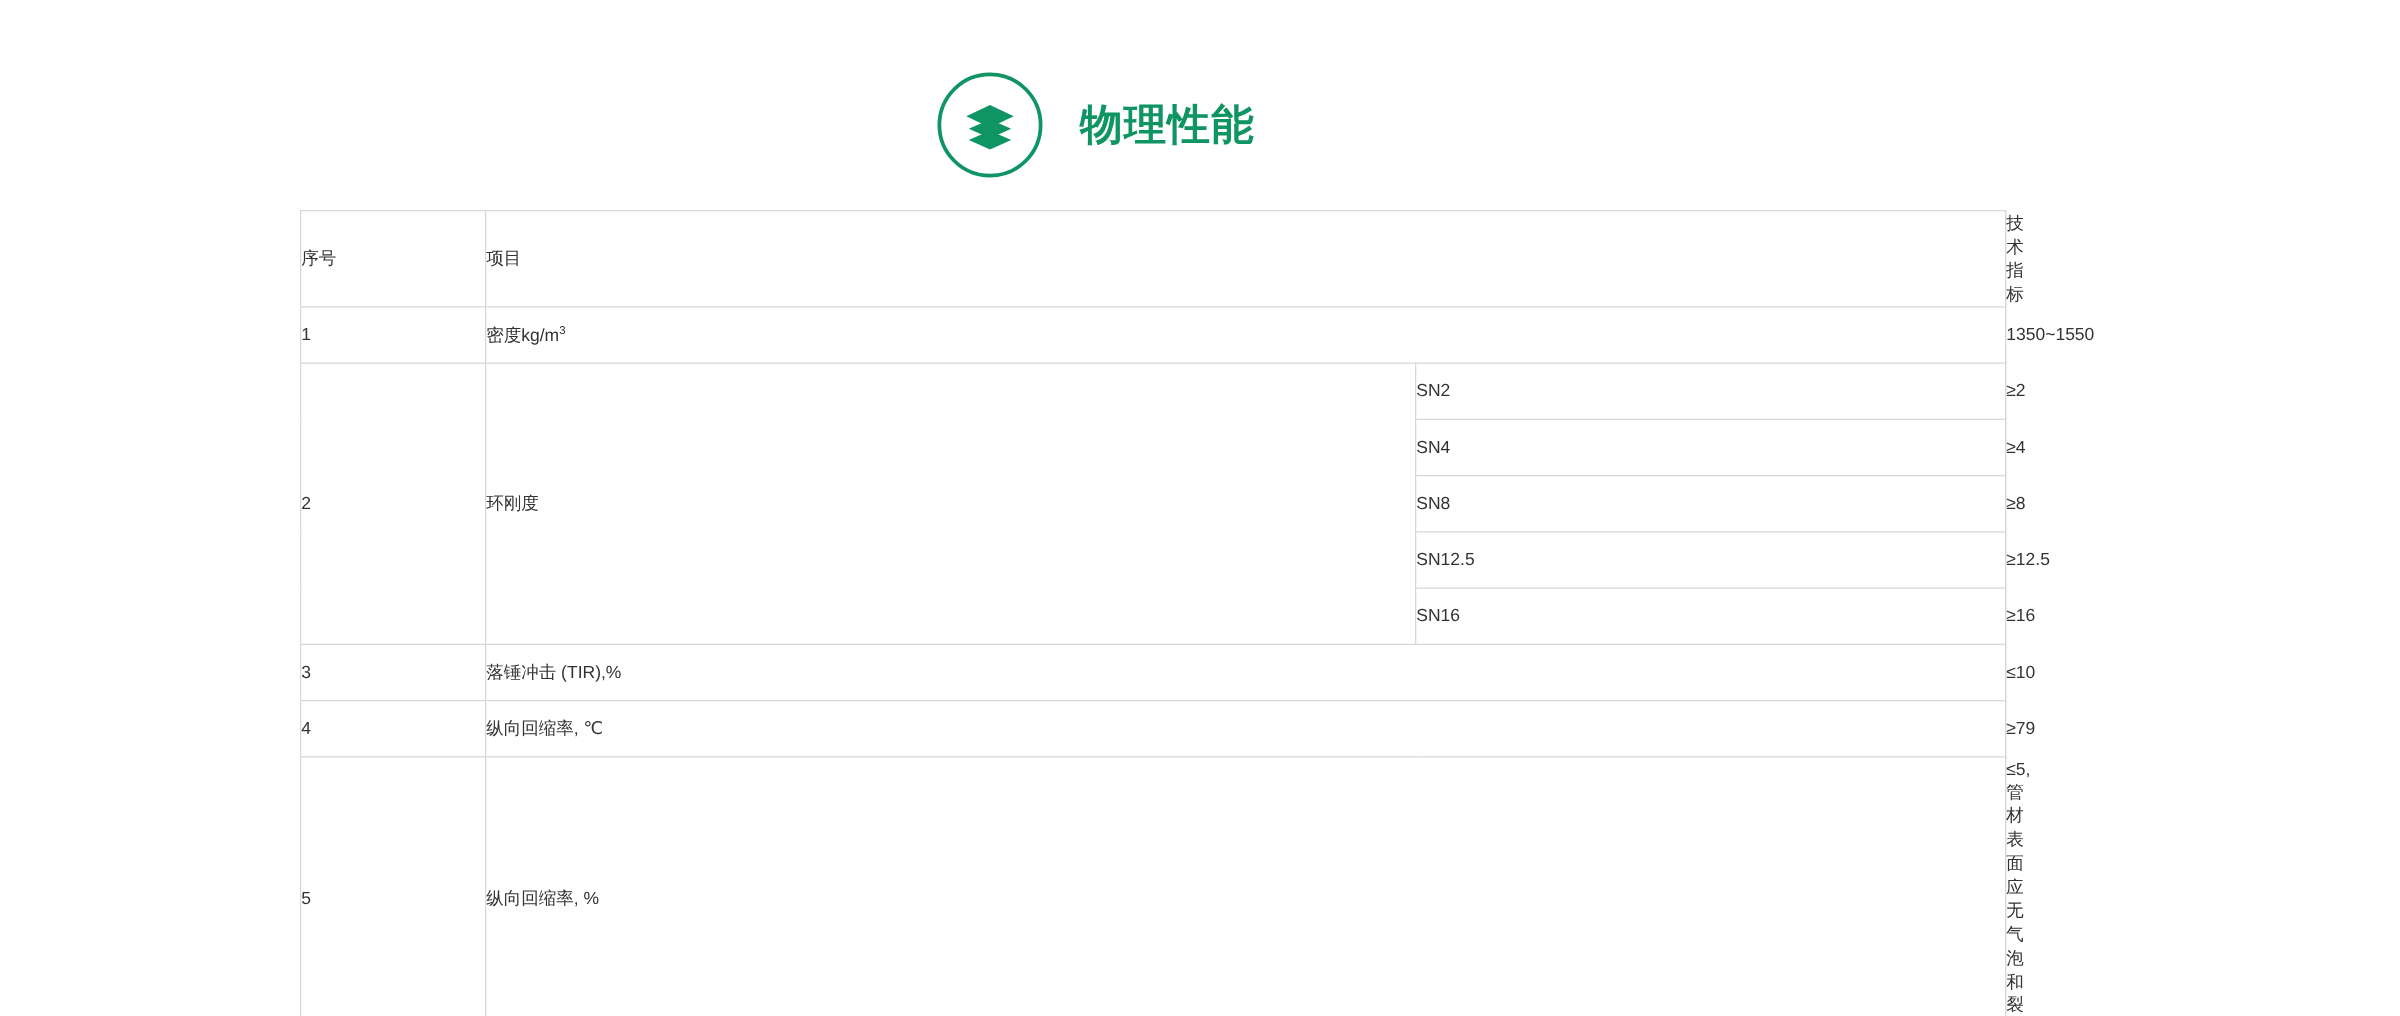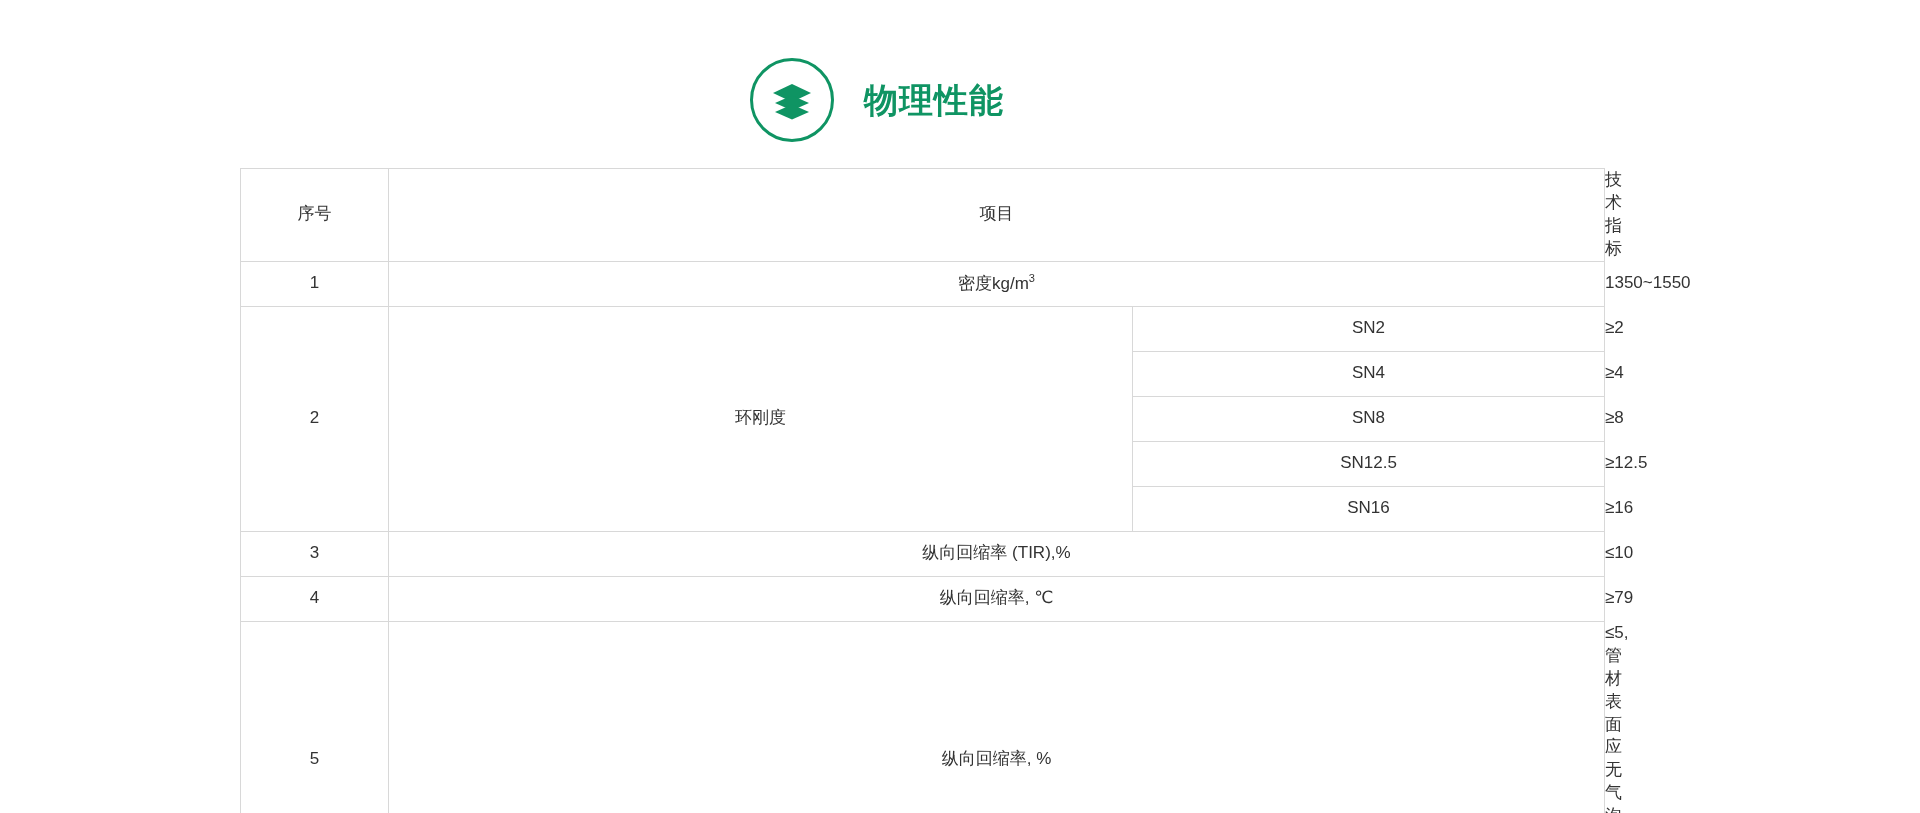--- a/index.html
+++ b/index.html
@@ -52,23 +52,23 @@
     width: 1364px;
     margin: 8px auto 0 auto;
   }
   table.spec {
     width: 100%;
     border-collapse: collapse;
     table-layout: fixed;
   }
   table.spec td, table.spec th {
     border: 1px solid #d8d8d8;
-    text-align: center;
+    text-align: left;
     vertical-align: middle;
-    font-size: 17px;
+    font-size: 14px;
     font-weight: normal;
     color: #333;
     padding: 0;
     height: 44px;
     line-height: 1.35;
   }
   table.spec th {
     font-weight: normal;
   }
   .col-no { width: 148px; }
@@ -135,21 +135,21 @@
           <td>SN12.5</td>
           <td>≥12.5</td>
         </tr>
         <tr>
           <td>SN16</td>
           <td>≥16</td>
         </tr>
 
         <tr>
           <td>3</td>
-          <td colspan="2">纵向回缩率 (TIR),%</td>
+          <td colspan="2">落锤冲击 (TIR),%</td>
           <td>≤10</td>
         </tr>
         <tr>
           <td>4</td>
           <td colspan="2">纵向回缩率, ℃</td>
           <td>≥79</td>
         </tr>
         <tr>
           <td>5</td>
           <td colspan="2">纵向回缩率, %</td>

